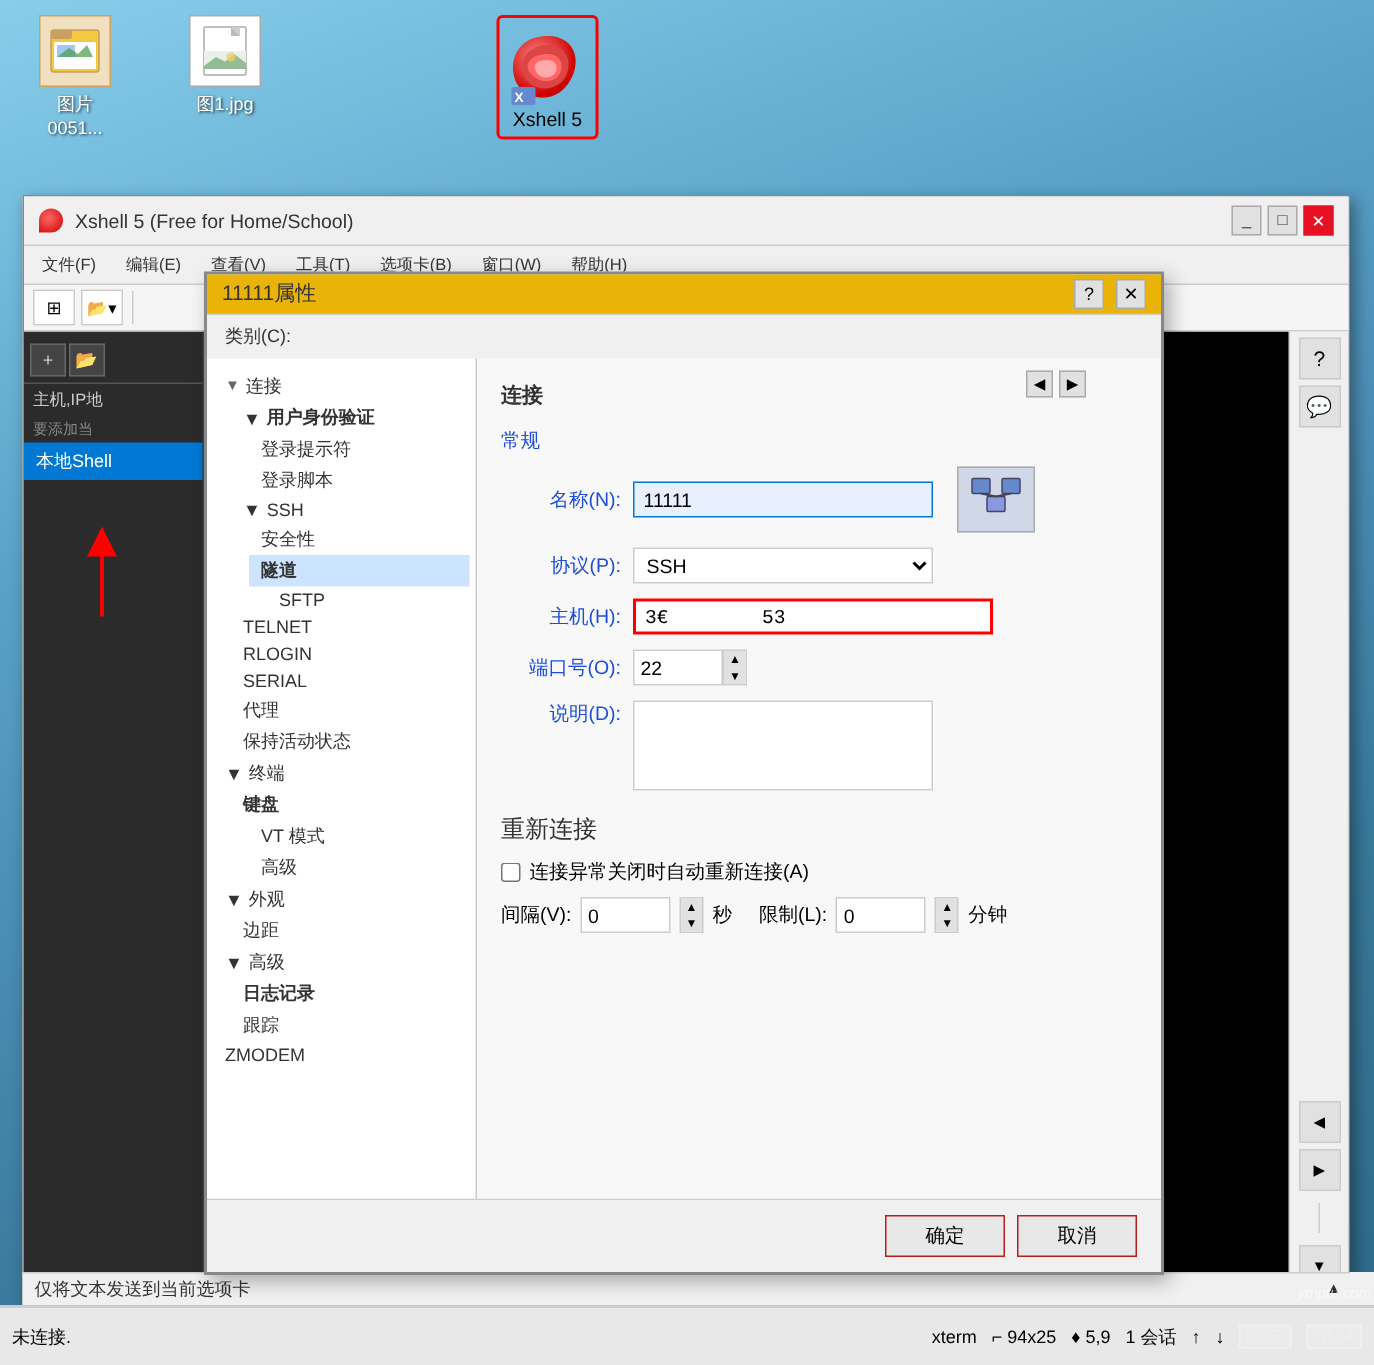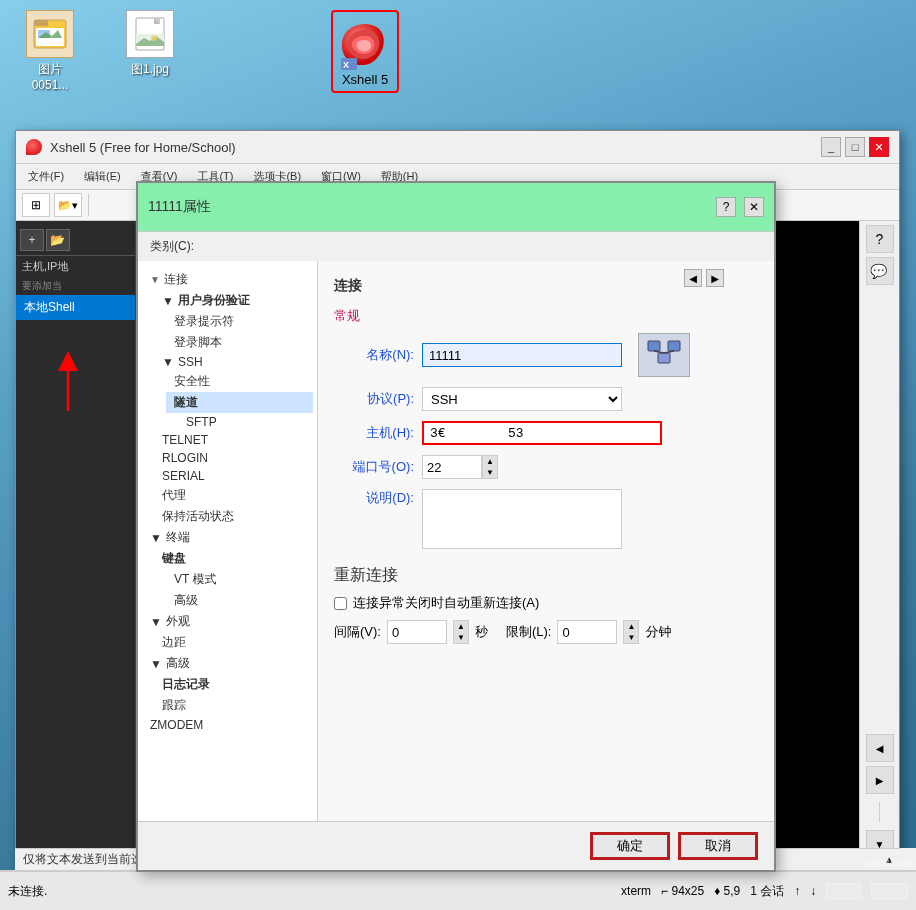--- a/index.html
+++ b/index.html
@@ -296,23 +296,23 @@
       top: 50px;
       left: 120px;
       width: 640px;
       background: #f0f0f0;
       border: 2px solid #888;
       box-shadow: 4px 4px 12px rgba(0,0,0,0.3);
       z-index: 100;
     }
 
     .dialog-title-bar {
-      background: #86efac;
+      background: #eab308;
       border-bottom: 1px solid #ccc;
-      padding: 14px 10px;
+      padding: 3px 10px;
       display: flex;
       align-items: center;
       justify-content: space-between;
     }
 
     .dialog-title-text {
       font-size: 14px;
       color: #333;
       font-weight: normal;
     }
@@ -393,21 +393,21 @@
 
     .content-section-title {
       font-size: 14px;
       color: #333;
       margin-bottom: 12px;
       font-weight: bold;
     }
 
     .content-subsection {
       font-size: 13px;
-      color: #be185d;
+      color: #1d4ed8;
       margin-bottom: 8px;
     }
 
     .form-row {
       display: flex;
       align-items: center;
       margin-bottom: 10px;
       gap: 8px;
     }
 
@@ -538,21 +538,21 @@
       padding: 10px 16px;
       display: flex;
       justify-content: flex-end;
       gap: 8px;
       background: #f0f0f0;
     }
 
     .dialog-btn {
       width: 80px;
       height: 28px;
-      border: 3px solid #b91c1c;
+      border: 1px solid #b91c1c;
       background: #e8e8e8;
       cursor: pointer;
       font-size: 13px;
       display: flex;
       align-items: center;
       justify-content: center;
     }
 
     .dialog-btn.primary {
       background: #e8e8e8;

